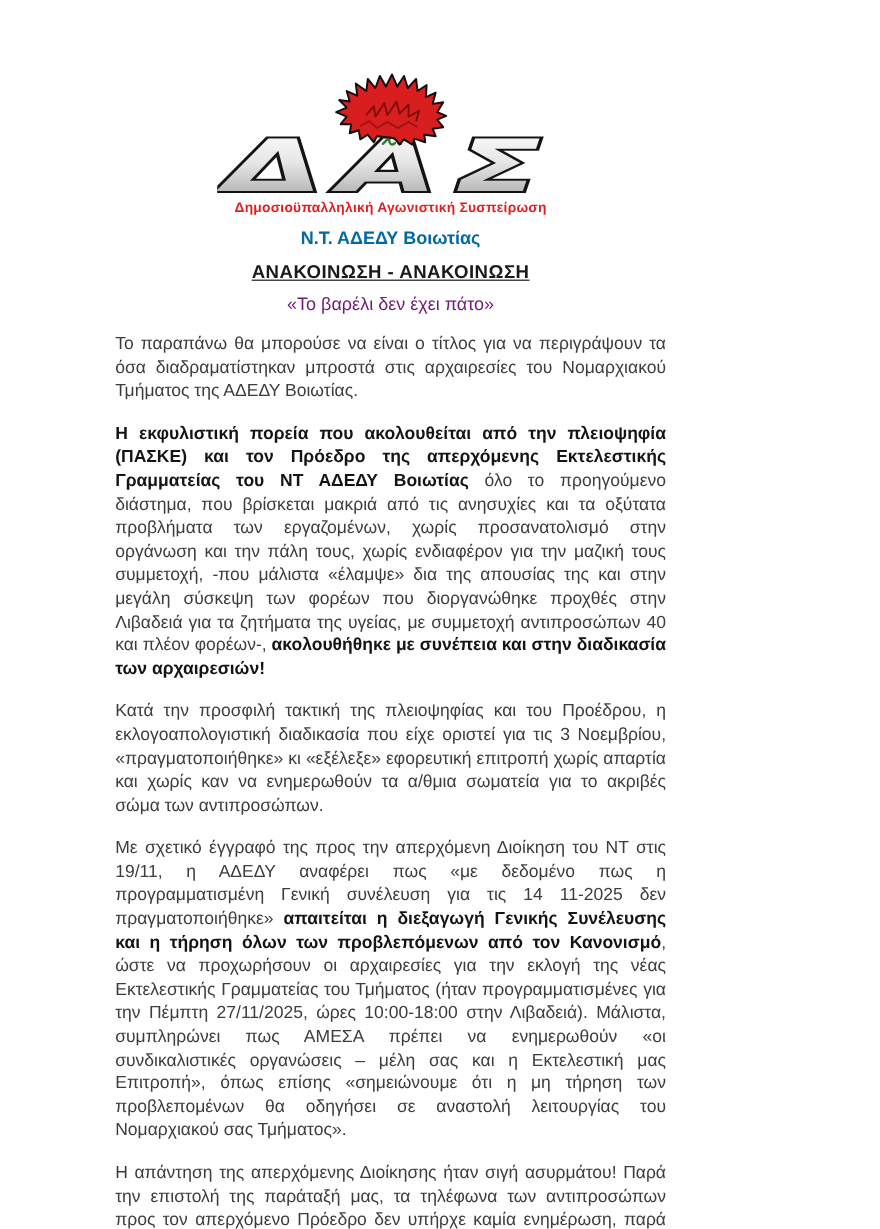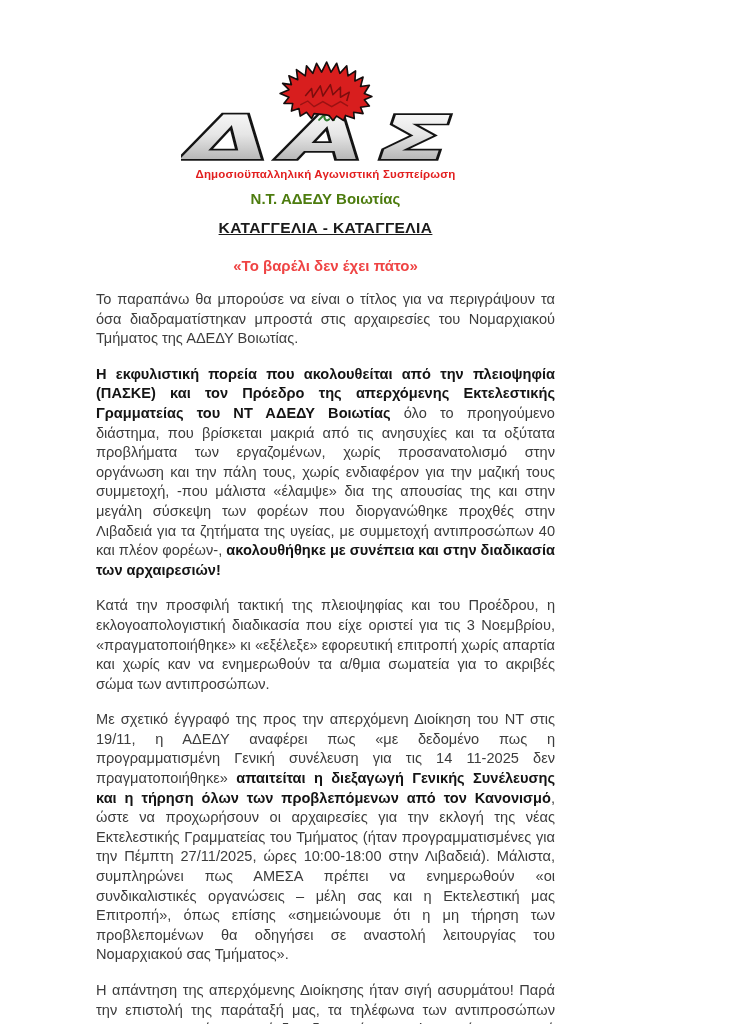--- a/index.html
+++ b/index.html
@@ -21,24 +21,24 @@
   .acronym-svg { display: block; margin: 0 auto; position: relative; z-index: 1; }
   .logo-subtitle {
     margin-top: 1px;
     font-size: 11.5px;
     font-weight: bold;
     letter-spacing: 0.2px;
     color: #e21e1e;
     white-space: nowrap;
   }
   
-  .h-org   { margin: 10px 0 0 0; text-align: center; font-size: 15px;   font-weight: bold; color: #4d7c0f; }
+  .h-org   { margin: 10px 0 0 0; text-align: center; font-size: 15px;   font-weight: bold; color: #0369a1; }
   .h-title { margin: 12px 0 0 0; text-align: center; font-size: 15.5px; font-weight: bold; color: #1a1a1a;
              text-decoration: underline; letter-spacing: 0.4px; }
-  .h-quote { margin: 20px 0 0 0; text-align: center; font-size: 15px;   font-weight: bold; color: #ef4444; }
+  .h-quote { margin: 8px 0 0 0; text-align: center; font-size: 15px;   font-weight: normal; color: #701a75; }
   
   .doc-body { margin-top: 16px; }
   .doc-body p {
     margin: 16px 0 10px 0;
     font-size: 14.6px;
     line-height: 19.6px;
     text-align: justify;
     color: #3c3c3c;
   }
   .doc-body p strong { color: #141414; }
@@ -68,21 +68,21 @@
           <stop offset="1" stop-color="#9e9e9e"></stop>
         </linearGradient>
       </defs>
       <text x="145" y="50" text-anchor="middle" font-family="'DejaVu Sans', sans-serif" font-size="60" font-weight="bold" font-style="italic" fill="url(#metal)" stroke="#141414" stroke-width="3.4" style="paint-order: stroke" letter-spacing="8" textLength="278" lengthAdjust="spacingAndGlyphs">ΔΑΣ</text>
     </svg>
 
     <div class="logo-subtitle">Δημοσιοϋπαλληλική Αγωνιστική Συσπείρωση</div>
   </header>
 
   <div class="h-org">Ν.Τ. ΑΔΕΔΥ Βοιωτίας</div>
-  <div class="h-title">ΚΑΤΑΓΓΕΛΙΑ - ΚΑΤΑΓΓΕΛΙΑ</div>
+  <div class="h-title">ΑΝΑΚΟΙΝΩΣΗ - ΑΝΑΚΟΙΝΩΣΗ</div>
   <div class="h-quote">«Το βαρέλι δεν έχει πάτο»</div>
 
   <main class="doc-body">
 
     <p><span>Το παραπάνω θα μπορούσε να είναι ο τίτλος για να περιγράψουν τα όσα διαδραματίστηκαν μπροστά στις αρχαιρεσίες του Νομαρχιακού Τμήματος της ΑΔΕΔΥ Βοιωτίας.</span></p>
 
     <p><strong>Η εκφυλιστική πορεία που ακολουθείται από την πλειοψηφία (ΠΑΣΚΕ) και τον Πρόεδρο της απερχόμενης Εκτελεστικής Γραμματείας του ΝΤ ΑΔΕΔΥ Βοιωτίας</strong><span> όλο το προηγούμενο διάστημα, που βρίσκεται μακριά από τις ανησυχίες και τα οξύτατα προβλήματα των εργαζομένων, χωρίς προσανατολισμό στην οργάνωση και την πάλη τους, χωρίς ενδιαφέρον για την μαζική τους συμμετοχή, -που μάλιστα «έλαμψε» δια της απουσίας της και στην μεγάλη σύσκεψη των φορέων που διοργανώθηκε προχθές στην Λιβαδειά για τα ζητήματα της υγείας, με συμμετοχή αντιπροσώπων 40 και πλέον φορέων-, </span><strong>ακολουθήθηκε με συνέπεια και στην διαδικασία των αρχαιρεσιών!</strong></p>
 
 
     <p><span>Κατά την προσφιλή τακτική της πλειοψηφίας και του Προέδρου, η εκλογοαπολογιστική διαδικασία που είχε οριστεί για τις 3 Νοεμβρίου, «πραγματοποιήθηκε» κι «εξέλεξε» εφορευτική επιτροπή χωρίς απαρτία και χωρίς καν να ενημερωθούν τα α/θμια σωματεία για το ακριβές σώμα των αντιπροσώπων.</span></p>

